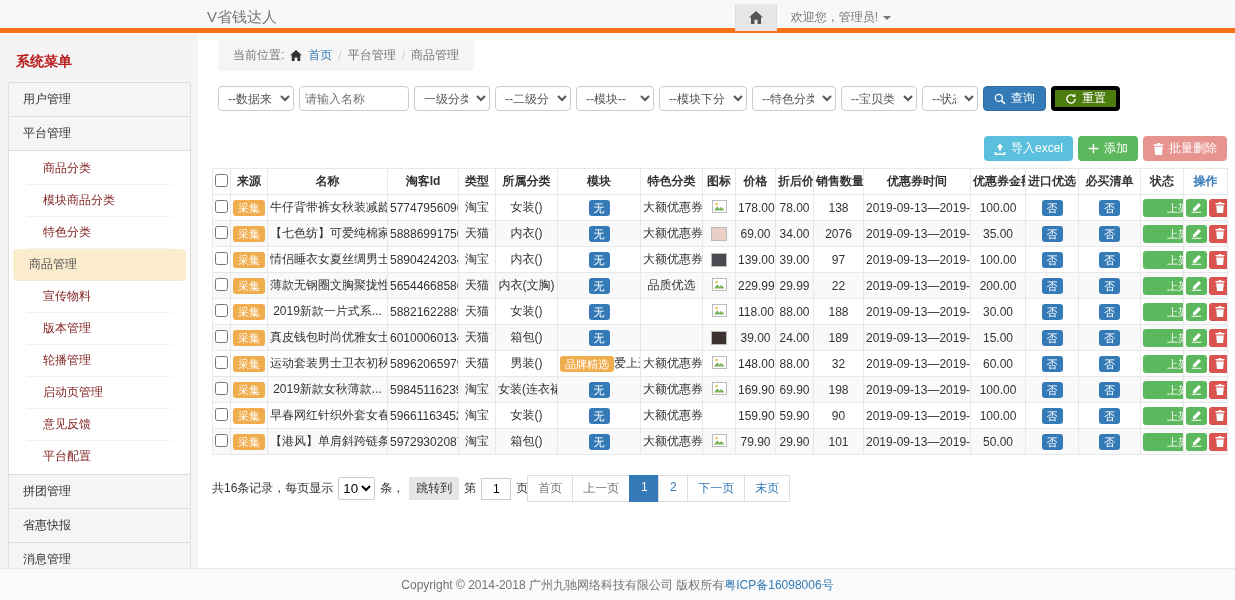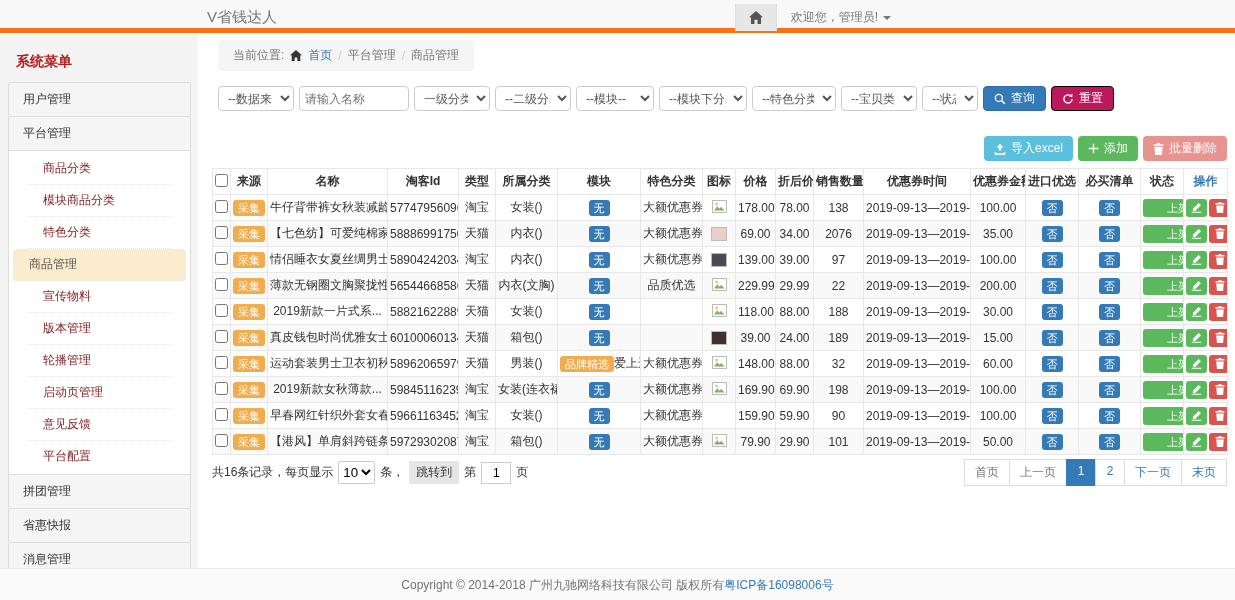--- a/index.html
+++ b/index.html
@@ -39,21 +39,21 @@
   .breadcrumb .bc-cur { color:#777; }
 
   .filter-row { display:flex; align-items:center; gap:5px; margin-top:15px; margin-left:6px; }
   .filter-row select, .filter-row input[type=text] { height:25px; border:1px solid #ccc;
     border-radius:4px; font-size:12px; color:#555; padding:0 5px; background:#fff; outline:none; }
 
   .btn { display:inline-flex; align-items:center; gap:5px; border:none; border-radius:4px;
     color:#fff; font-size:12px; padding:0 10px; height:25px; cursor:pointer;
     font-family:inherit; white-space:nowrap; }
   .btn-query { background:#337ab7; border:1px solid #2e6da4; }
-  .btn-reset { background:#be185d; border:1px solid #000000; }
+  .btn-reset { background:#4d7c0f; border:4px solid #000000; }
   .btn-import { background:#5bc0de; }
   .btn-add { background:#5cb85c; }
   .btn-batch { background:#d9534f; opacity:.62; }
 
   .actions-row { display:flex; justify-content:flex-end; gap:5px; margin-top:25px; }
 
   
   table.grid { border-collapse:collapse; table-layout:fixed; width:1015px; margin-top:7px; }
   .grid th, .grid td { border:1px solid #e8e8e8; text-align:center; vertical-align:middle;
     height:26px; padding:0 2px; overflow:hidden; white-space:nowrap; font-size:12px; }
@@ -67,21 +67,21 @@
   .tag-orange { background:#f0ad4e; }
   .tag-blue { background:#337ab7; cursor:pointer; }
   .tag-green { background:#5cb85c; cursor:pointer; padding:1px 24px; }
   .op-btn { display:inline-flex; align-items:center; justify-content:center; width:21px; height:18px;
     border-radius:3px; cursor:pointer; vertical-align:middle; }
   .op-edit { background:#5cb85c; margin-right:2px; }
   .op-del { background:#d9534f; }
   .thumb { display:inline-block; width:16px; height:14px; border:1px solid #bbb; vertical-align:middle; }
 
   
-  .page-row { display:flex; justify-content:space-between; align-items:center; margin-top:4px; }
+  .page-row { display:flex; align-items:center; margin-top:20px; }
   .page-info { display:flex; align-items:center; gap:5px; color:#333; }
   .page-info select { height:23px; border:1px solid #ccc; border-radius:2px; background:#fff; }
   .jump-chip { background:#e6e6e6; padding:3px 7px; border-radius:0; cursor:pointer; color:#333; }
   .page-input { width:30px; height:22px; border:1px solid #ccc; text-align:center; font-size:12px; outline:none; }
   .pager { display:flex; }
   .pager .pg { min-width:30px; padding:4px 10px; border:1px solid #ddd; margin-left:-1px;
     background:#fff; color:#337ab7; text-align:center; cursor:pointer; }
   .pager .pg.disabled { color:#777; cursor:default; }
   .pager .pg.active { background:#337ab7; border-color:#337ab7; color:#fff; }
 

